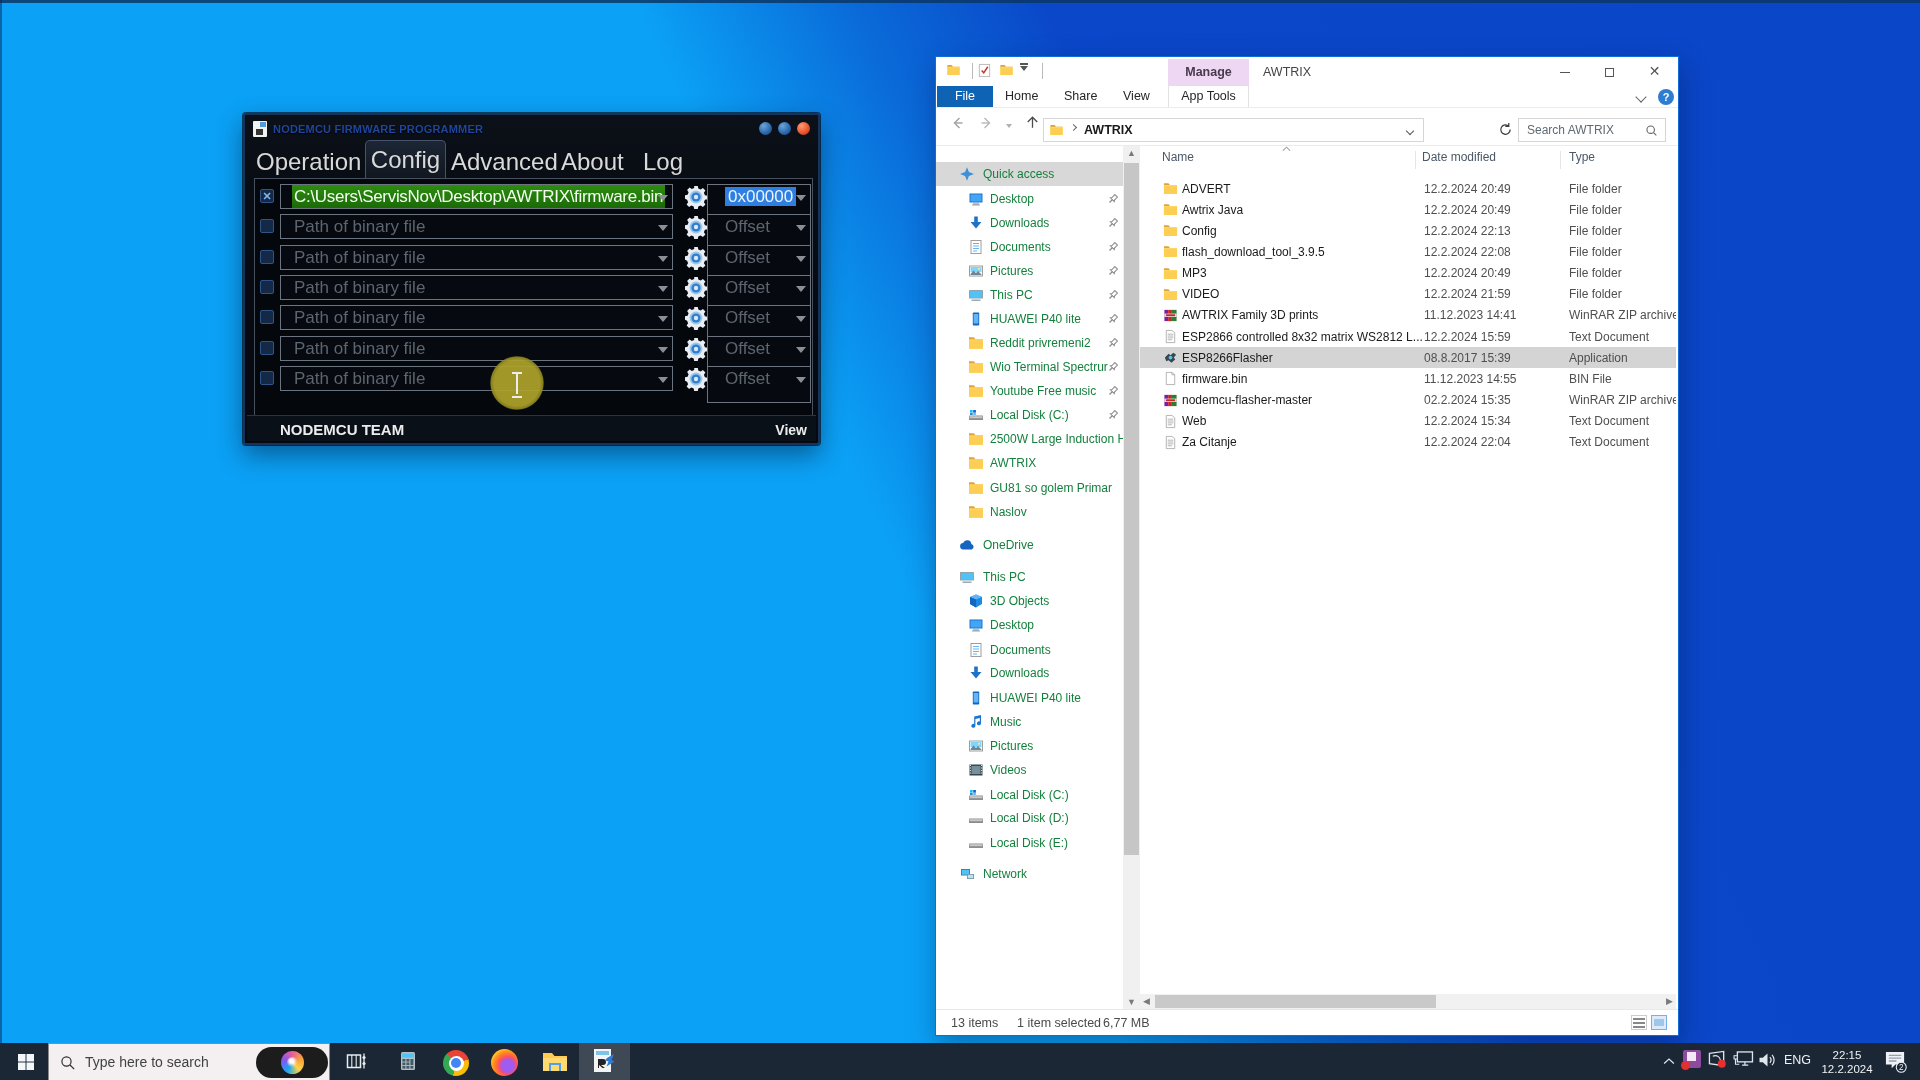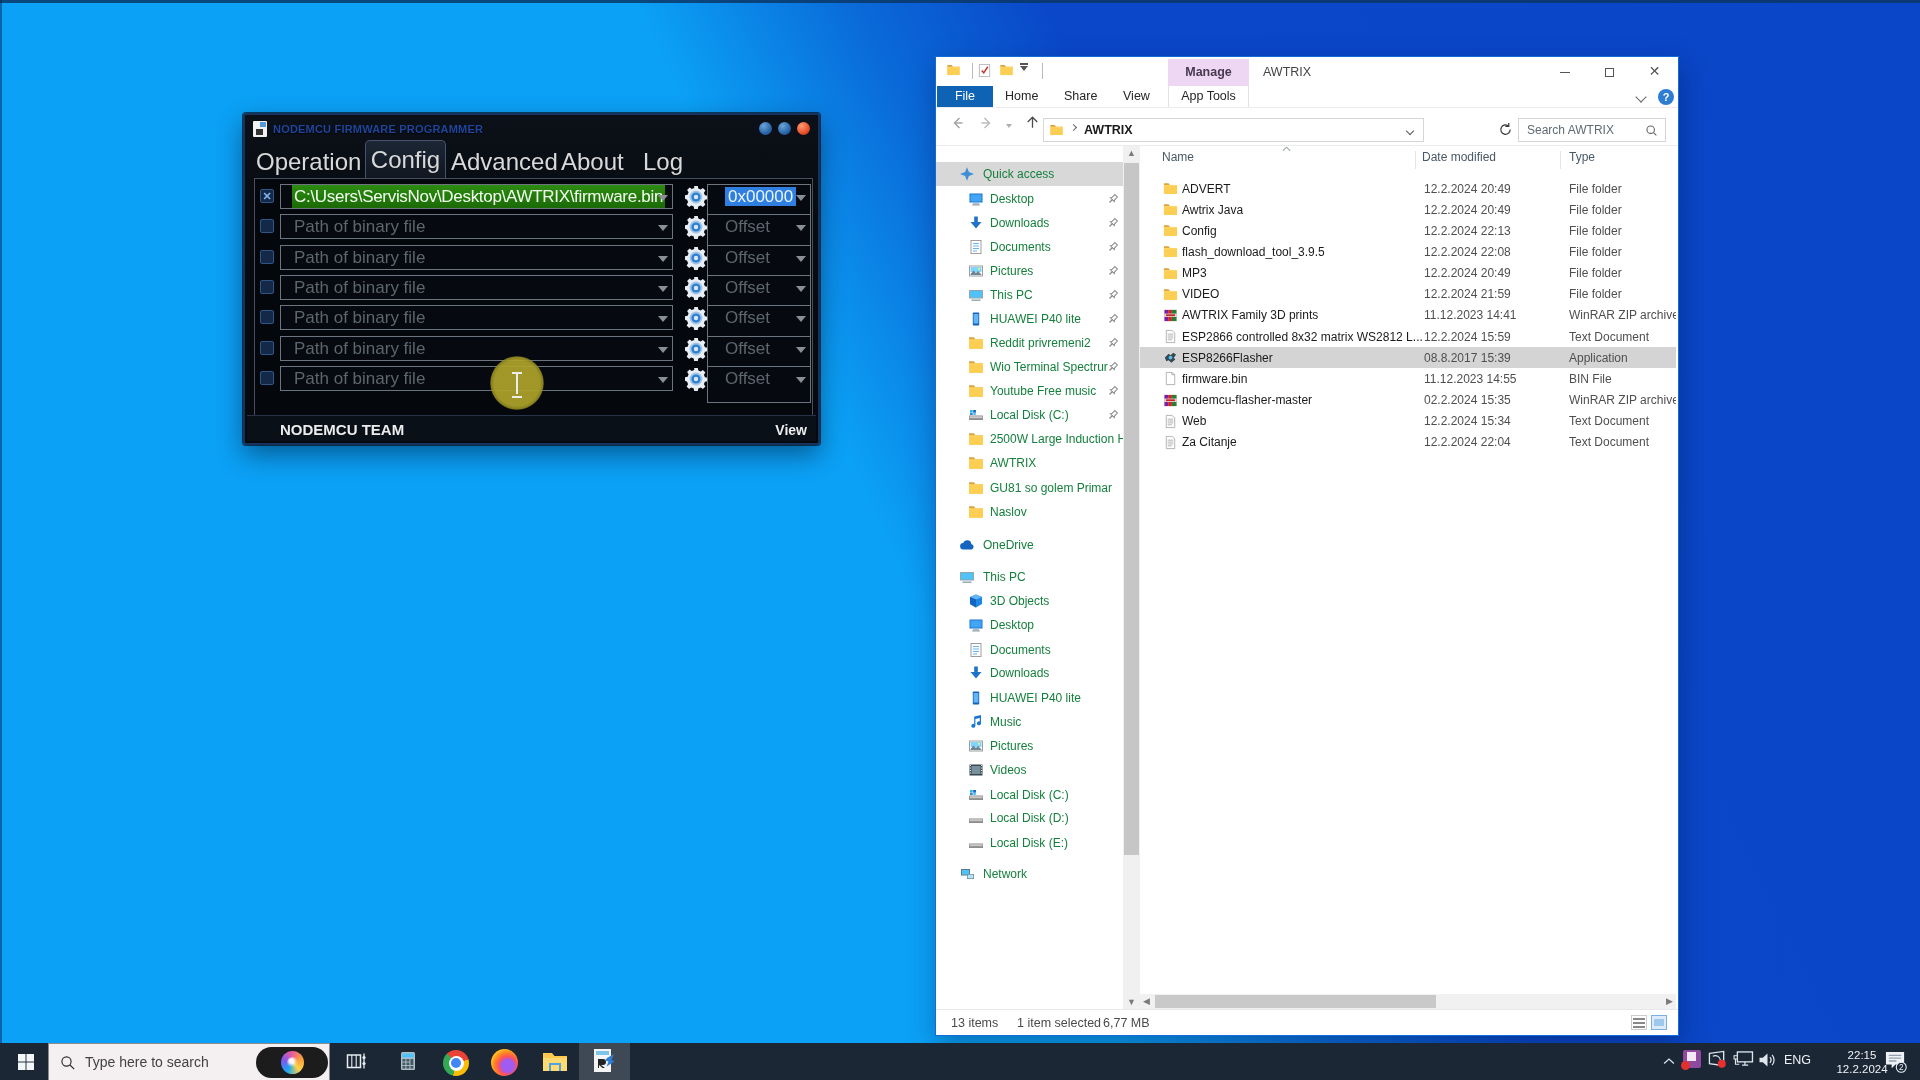--- a/index.html
+++ b/index.html
@@ -799,21 +799,21 @@
       <rect x="4.5" y="1" width="16" height="10.5" fill="none" stroke="#dfe6ec" stroke-width="1.4"></rect>
       <path d="M12.5 11.5v3M9.5 15h6.5" stroke="#dfe6ec" stroke-width="1.3"></path>
       <path d="M2.5 8.5v5.5h4" stroke="#dfe6ec" stroke-width="1.2" fill="none"></path>
       <rect x="1" y="5" width="3.4" height="3.4" fill="#1b2735" stroke="#dfe6ec" stroke-width="1.1"></rect>
     </svg>
     <svg style="position:absolute;left:98px;top:9px;" width="19" height="16" viewBox="0 0 20 17">
       <path d="M1.5 6h3.5L10 1.5v14L5 11H1.5z" fill="#dfe6ec"></path>
       <path d="M12.5 5.5a4.5 4.5 0 010 6M14.8 3a8 8 0 010 11" stroke="#dfe6ec" stroke-width="1.3" fill="none"></path>
     </svg>
     <span style="position:absolute;left:124px;top:10px;font-size:12.5px;color:#eef2f6;">ENG</span>
-    <div style="position:absolute;left:173px;top:5px;width:58px;text-align:center;font-size:11.5px;color:#eef2f6;line-height:14px;">22:15<br>12.2.2024</div>
+    <div style="position:absolute;left:158px;top:5px;width:58px;text-align:center;font-size:11.5px;color:#eef2f6;line-height:14px;">22:15<br>12.2.2024</div>
     <svg style="position:absolute;left:224px;top:8px;" width="23" height="22" viewBox="0 0 24 23">
       <path d="M2 1h19v13h-9l-4 4v-4H2z" fill="#eef2f6"></path>
       <path d="M5 4.5h13M5 7.5h13M5 10.5h8" stroke="#93a0ac" stroke-width="1.4"></path>
       <circle cx="18" cy="17" r="5.2" fill="#1b2735" stroke="#eef2f6" stroke-width="1.1"></circle>
       <text x="18" y="20.2" font-size="8.5" fill="#eef2f6" text-anchor="middle" font-family="Liberation Sans">2</text>
     </svg>
   </div>
 </div>
 
 </body></html>

